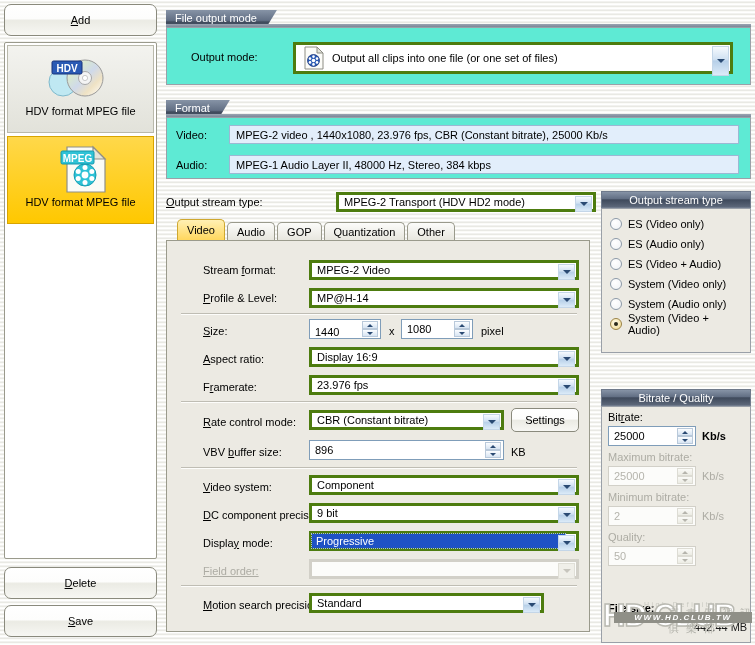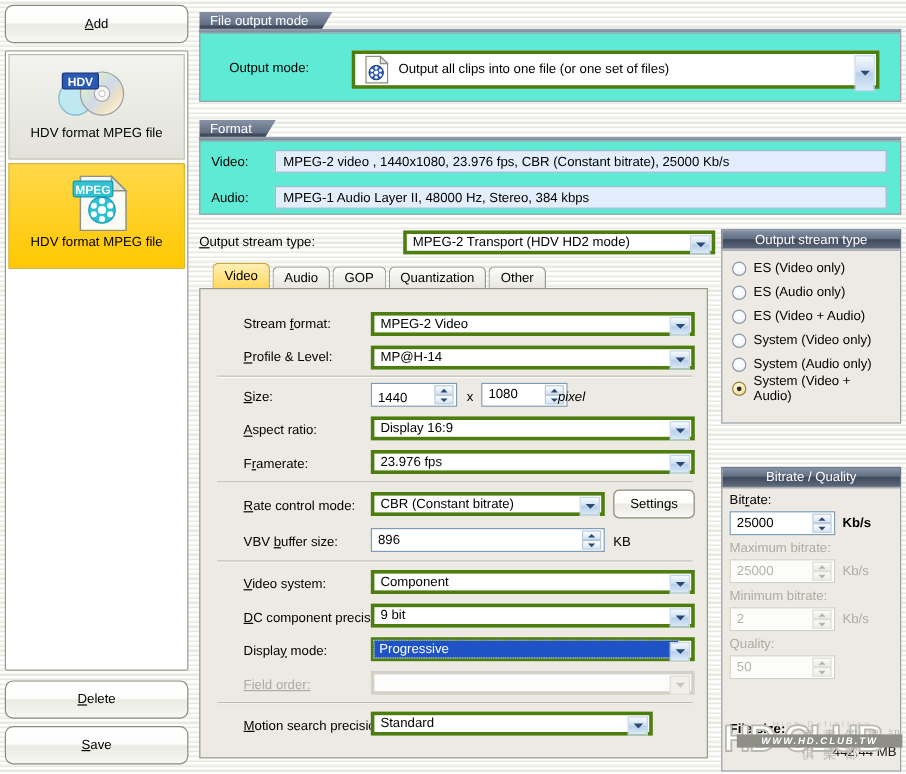--- a/index.html
+++ b/index.html
@@ -316,21 +316,21 @@
         </span>
     </div>
     <div class="lbl" style="position:absolute;left:222px;top:84px;">x</div>
     <div class="spin" style="position:absolute;left:234px;top:78px;width:72px;">
       <span>1080</span>
       <span class="sbtn">
           <i class="up"></i>
           <i class="dn"></i>
         </span>
     </div>
-    <div class="lbl" style="position:absolute;left:298px;top:84px;font-style:italic;">pixel</div>
+    <div class="lbl" style="position:absolute;left:314px;top:84px;">pixel</div>
 
     <div class="lbl" style="position:absolute;left:36px;top:112px;"><u>A</u>spect ratio:</div>
     <div class="combo" style="position:absolute;left:142px;top:106px;width:270px;">
       <span>Display 16:9</span>
       <span class="arrow"></span>
     </div>
 
     <div class="lbl" style="position:absolute;left:36px;top:140px;">F<u>r</u>amerate:</div>
     <div class="combo" style="position:absolute;left:142px;top:134px;width:270px;">
       <span>23.976 fps</span>

